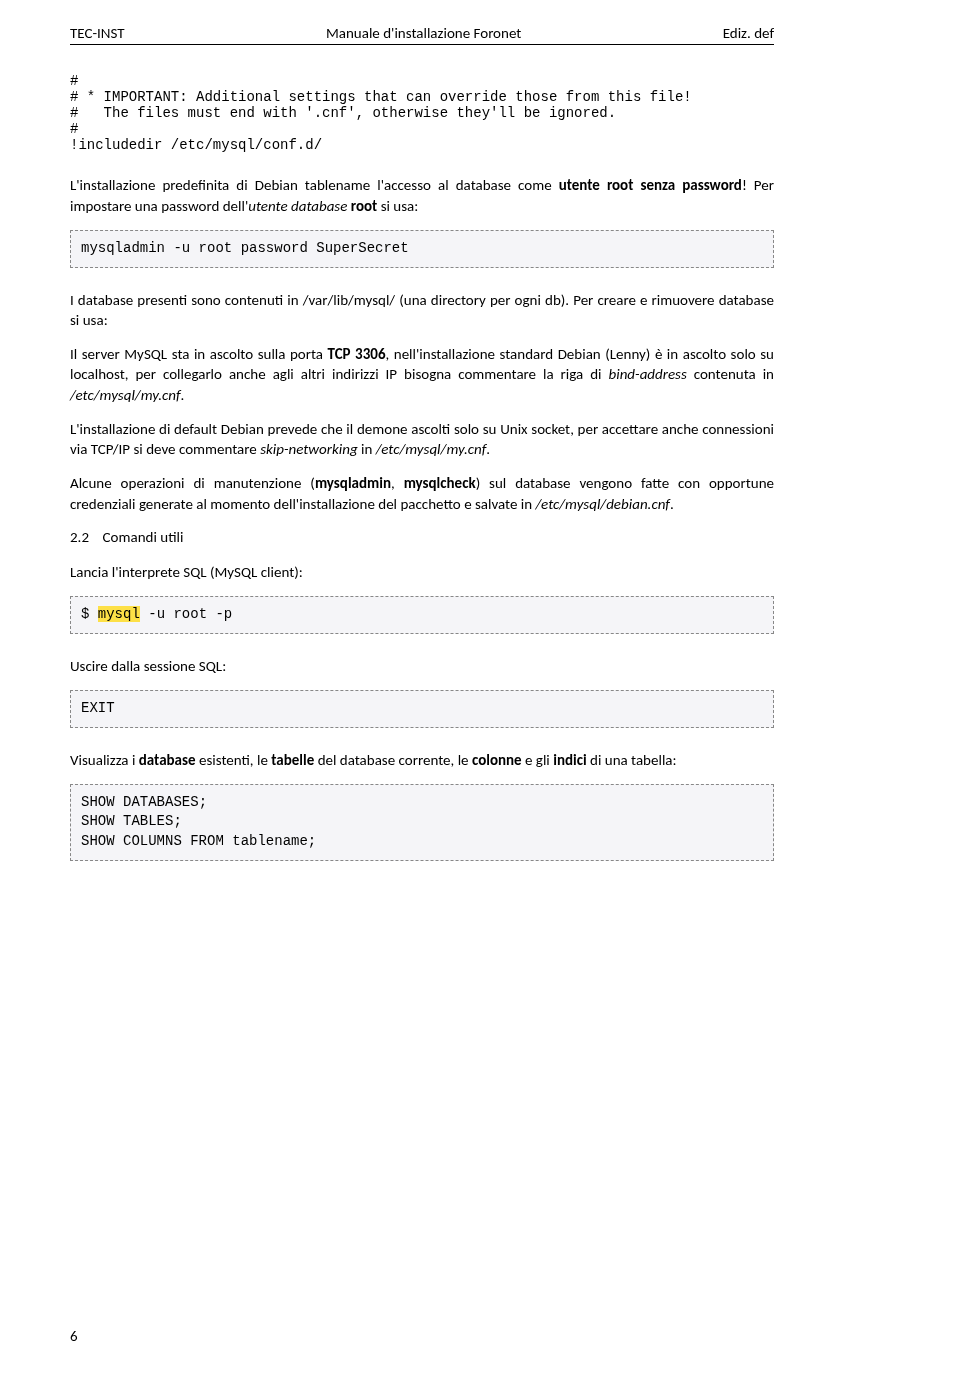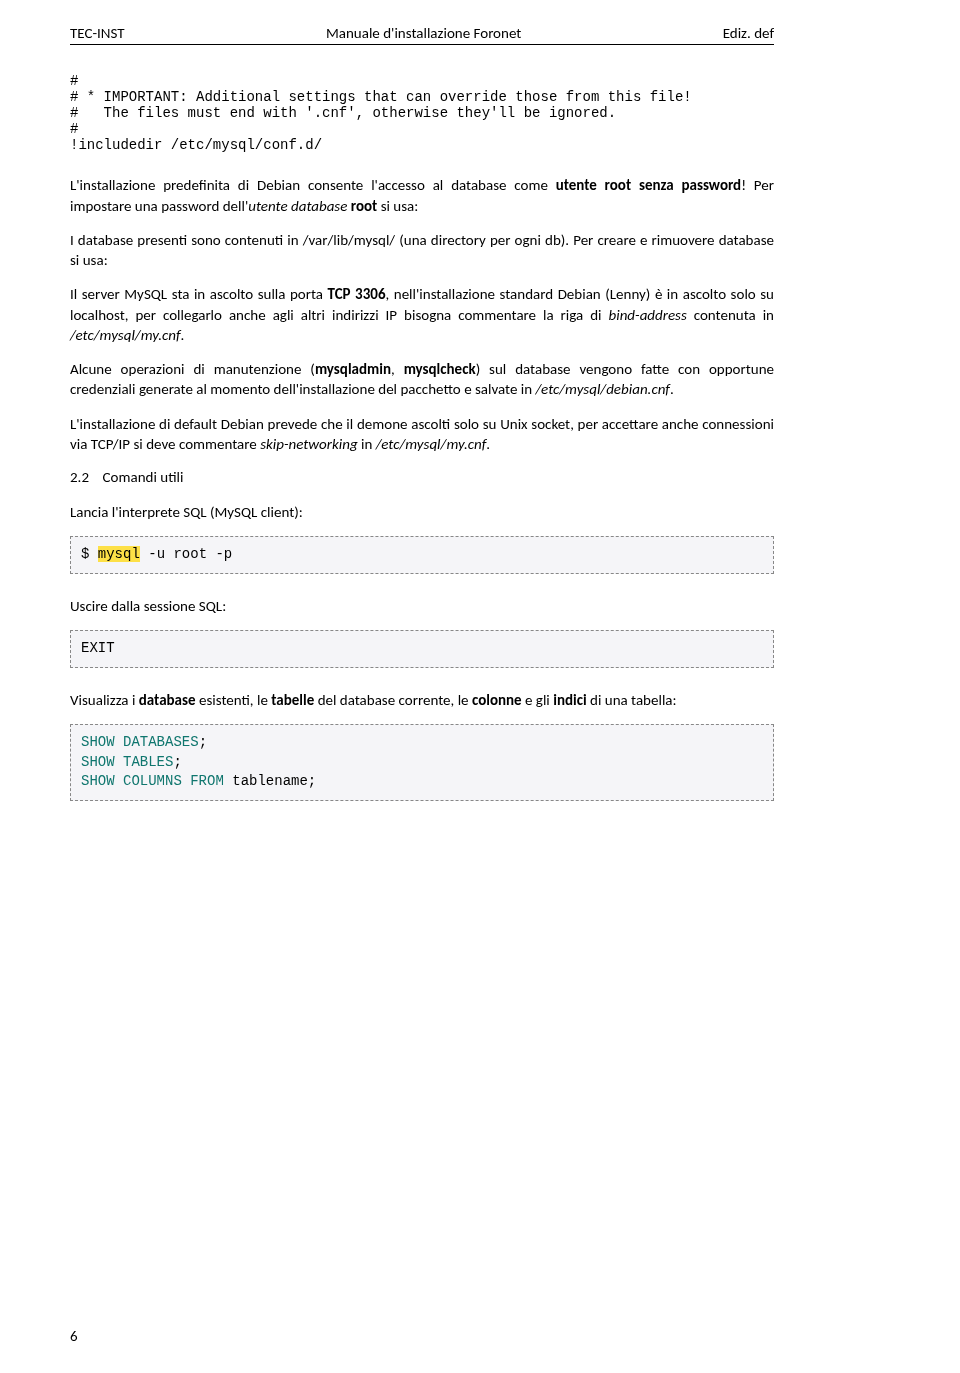--- a/index.html
+++ b/index.html
@@ -54,21 +54,21 @@
   .codebox {
     border: 1px dashed #888;
     background: #f5f5f8;
     padding: 8px 10px;
     font-family: 'Courier New', monospace;
     font-size: 14px;
     line-height: 1.4;
     margin: 0 0 22px 0;
     white-space: pre-wrap;
   }
-  .codebox .tt-green { color: #0f766e; }
+  .codebox .tt-green { color: #000000; }
   .codebox .tt-hl { background: #fde047; }
   .section-heading {
     font-weight: normal;
     font-size: 15px;
     margin: 8px 0 16px 0;
   }
   .italic { font-style: italic; }
   .bold { font-weight: bold; }
   .pagenum {
     position: absolute;
@@ -89,39 +89,40 @@
   </div>
   <div class="header-underline"></div>
 
   <pre class="mono">#
 # * IMPORTANT: Additional settings that can override those from this file!
 #   The files must end with '.cnf', otherwise they'll be ignored.
 #
 !includedir /etc/mysql/conf.d/</pre>
 
   <p class="para">
-    <span>L'installazione predefinita di Debian consente l'accesso al database come </span><span class="bold">utente root senza password</span><span>! Per impostare una password dell'</span><span class="italic">utente database</span><span> </span><span class="bold">root</span><span> si usa:</span>
+    <span>L'installazione predefinita di Debian tablename l'accesso al database come </span><span class="bold">utente root senza password</span><span>! Per impostare una password dell'</span><span class="italic">utente database</span><span> </span><span class="bold">root</span><span> si usa:</span>
   </p>
 
+  <div class="codebox"><span>mysqladmin -u root password SuperSecret</span></div>
 
   <p class="para">
     <span>I database presenti sono contenuti in /var/lib/mysql/ (una directory per ogni db). Per creare e rimuovere database si usa:</span>
   </p>
 
 
   <p class="para">
     <span>Il server MySQL sta in ascolto sulla porta </span><span class="bold">TCP 3306</span><span>, nell'installazione standard Debian (Lenny) è in ascolto solo su localhost, per collegarlo anche agli altri indirizzi IP bisogna commentare la riga di </span><span class="italic">bind-address</span><span> contenuta in </span><span class="italic">/etc/mysql/my.cnf</span><span>.</span>
   </p>
 
   <p class="para">
-    <span>Alcune operazioni di manutenzione (</span><span class="bold">mysqladmin</span><span>, </span><span class="bold">mysqlcheck</span><span>) sul database vengono fatte con opportune credenziali generate al momento dell'installazione del pacchetto e salvate in </span><span class="italic">/etc/mysql/debian.cnf</span><span>.</span>
+    <span>L'installazione di default Debian prevede che il demone ascolti solo su Unix socket, per accettare anche connessioni via TCP/IP si deve commentare </span><span class="italic">skip-networking</span><span>  in </span><span class="italic">/etc/mysql/my.cnf</span><span>.</span>
   </p>
 
   <p class="para">
-    <span>L'installazione di default Debian prevede che il demone ascolti solo su Unix socket, per accettare anche connessioni via TCP/IP si deve commentare </span><span class="italic">skip-networking</span><span>  in </span><span class="italic">/etc/mysql/my.cnf</span><span>.</span>
+    <span>Alcune operazioni di manutenzione (</span><span class="bold">mysqladmin</span><span>, </span><span class="bold">mysqlcheck</span><span>) sul database vengono fatte con opportune credenziali generate al momento dell'installazione del pacchetto e salvate in </span><span class="italic">/etc/mysql/debian.cnf</span><span>.</span>
   </p>
 
   <p class="section-heading">
     <span>2.2</span>&nbsp;&nbsp;&nbsp;&nbsp;<span>Comandi utili</span>
   </p>
 
   <p class="para">
     <span>Lancia l'interprete SQL (MySQL client):</span>
   </p>
 

